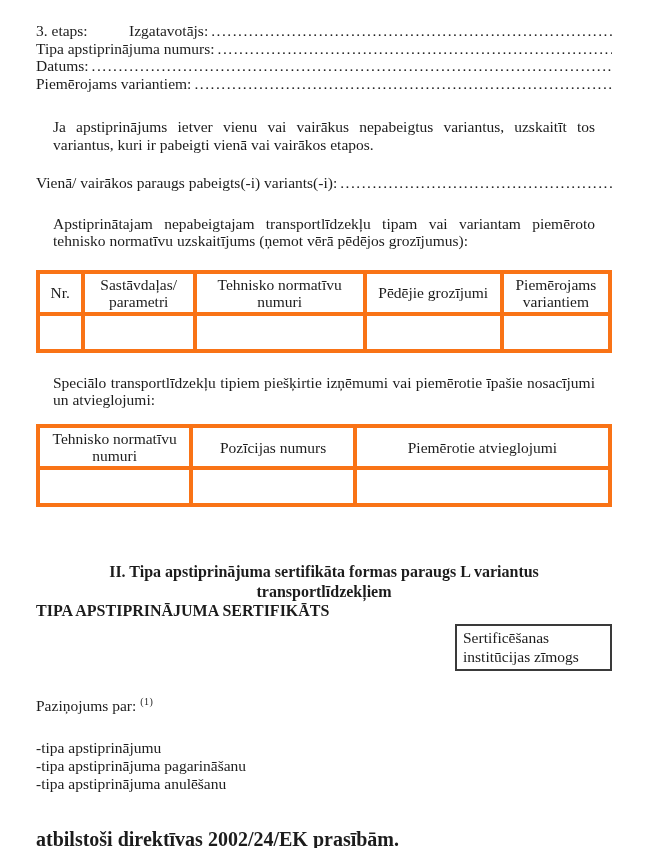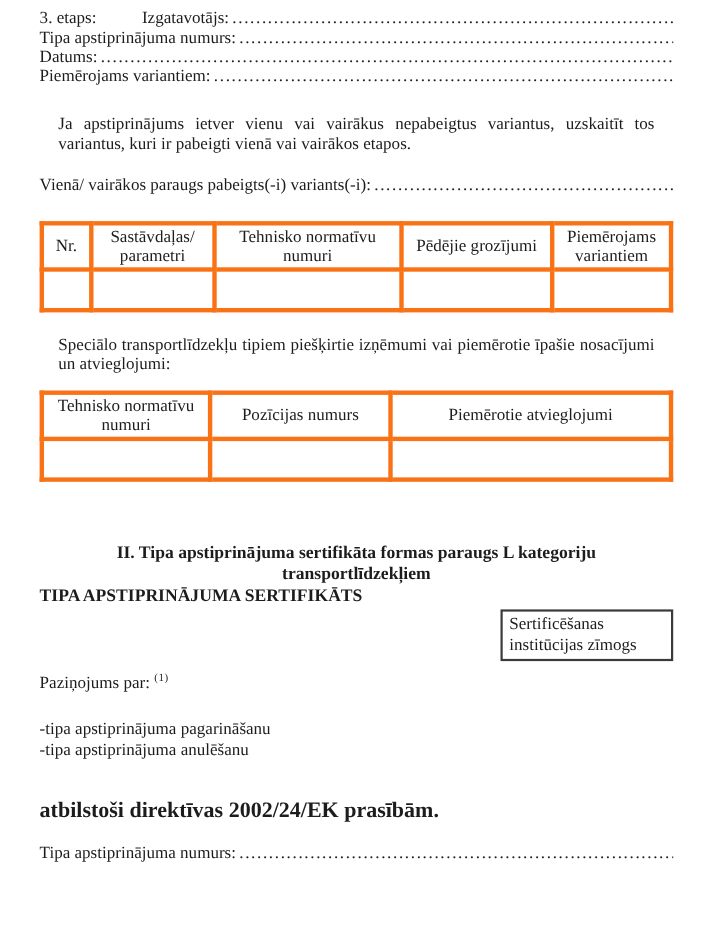--- a/index.html
+++ b/index.html
@@ -6,21 +6,21 @@
   body{
     width:645px;height:848px;
     background:#ffffff;
     font-family:"Liberation Serif","DejaVu Serif",serif;
     color:#1c1c1c;
     overflow:hidden;
   }
   .page{
     box-sizing:border-box;
     width:645px;height:756px;
-    padding:8px 33px 0 36px;
+    padding:22px 33px 0 36px;
   }
   .field-line{
     display:flex;
     align-items:baseline;
     font-size:15.5px;
     line-height:17.5px;
     white-space:nowrap;
   }
   .field-line .prefix{flex:0 0 93px;}
   .field-line .label{padding-right:3px;}
@@ -82,21 +82,21 @@
     box-sizing:border-box;
     width:157px;
     border:2px solid #3a3a3a;
     font-size:15.5px;
     line-height:19px;
     padding:2px 5px 3px 6px;
   }
   .pazinojums{
     font-size:15.5px;
     line-height:18px;
-    margin-top:7px;
+    margin-top:22px;
   }
   .pazinojums sup{
     font-size:10px;
     vertical-align:6px;
     letter-spacing:.5px;
   }
   .notif-list{
     margin-top:24px;
     font-size:15.5px;
     line-height:18.2px;
@@ -141,20 +141,21 @@
     </div>
   </div>
 
   <p class="para mb-para1">Ja apstiprinājums ietver vienu vai vairākus nepabeigtus variantus, uzskaitīt tos variantus, kuri ir pabeigti vienā vai vairākos etapos.</p>
 
   <div class="field-line mb-variants">
     <span class="label">Vienā/ vairākos paraugs pabeigts(-i) variants(-i):</span>
     <span class="leader">............................................................................................................................................................................................................................................................................................................</span>
   </div>
 
+  <p class="para mb-para2">Apstiprinātajam nepabeigtajam transportlīdzekļu tipam vai variantam piemēroto tehnisko normatīvu uzskaitījums (ņemot vērā pēdējos grozījumus):</p>
 
   <table class="mb-table1">
     <tbody>
         <tr>
       <th class="t1-c0">Nr.</th>
       <th class="t1-c1">Sastāvdaļas/ parametri</th>
       <th class="t1-c2">Tehnisko normatīvu numuri</th>
       <th class="t1-c3">Pēdējie grozījumi</th>
       <th class="t1-c4">Piemērojams variantiem</th>
     </tr>
@@ -178,34 +179,35 @@
       <th class="t2-c2">Piemērotie atvieglojumi</th>
     </tr>
     <tr>
       <td class="empty"></td>
       <td class="empty"></td>
       <td class="empty"></td>
     </tr>
   </tbody>
     </table>
 
-  <div class="heading-center">II. Tipa apstiprinājuma sertifikāta formas paraugs L kategoriju</div>
+  <div class="heading-center">II. Tipa apstiprinājuma sertifikāta formas paraugs L variantus</div>
   <div class="heading-center">transportlīdzekļiem</div>
   <div class="heading-left">TIPA APSTIPRINĀJUMA SERTIFIKĀTS</div>
 
   <div class="stamp-row">
     <div class="stamp-box">Sertificēšanas institūcijas zīmogs</div>
   </div>
 
   <div class="pazinojums">
     <span>Paziņojums par:</span>
     <sup>(1)</sup>
   </div>
 
   <div class="notif-list">
+    <div>-tipa apstiprinājumu</div>
     <div>-tipa apstiprinājuma pagarināšanu</div>
     <div>-tipa apstiprinājuma anulēšanu</div>
   </div>
 
   <div class="directive-line">atbilstoši direktīvas 2002/24/EK prasībām.</div>
 
   <div class="field-line mt-lastfield">
     <span class="label">Tipa apstiprinājuma numurs:</span>
     <span class="leader">............................................................................................................................................................................................................................................................................................................</span>
   </div>

